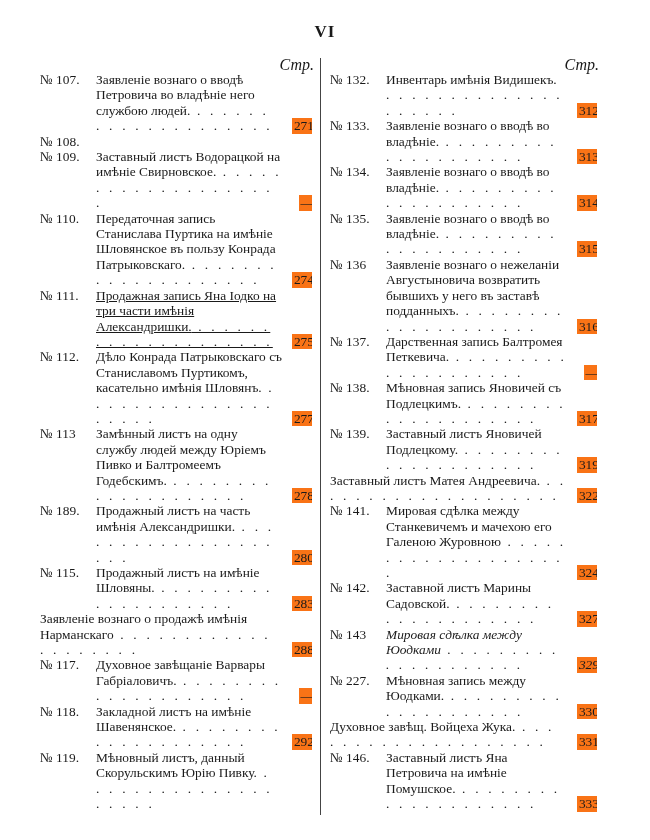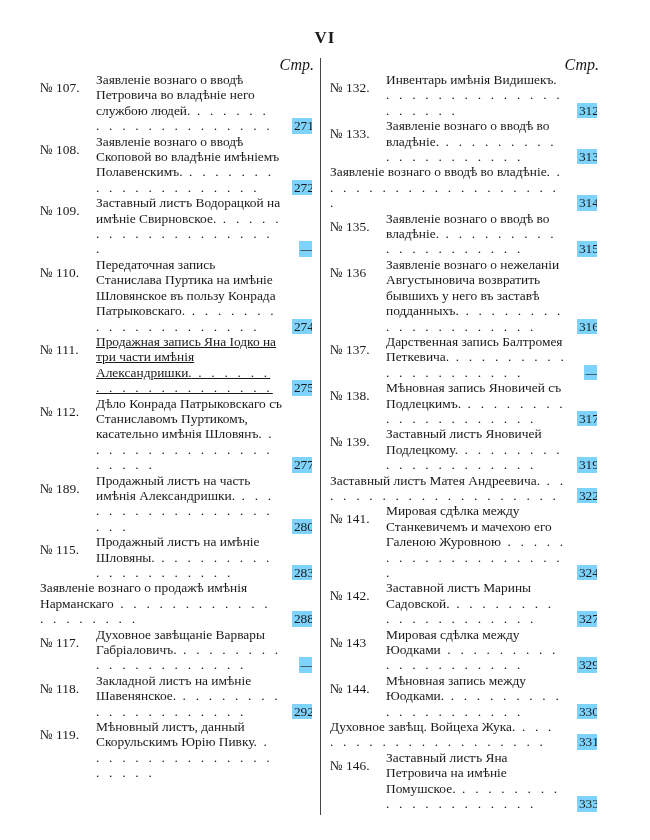--- a/index.html
+++ b/index.html
@@ -1,51 +1,47 @@
 <!DOCTYPE html>
 <html><head>
 <meta charset="utf-8">
 <style>
   html, body { margin:0; padding:0; background:#ffffff; }
   body { width:650px; height:840px; position:relative; overflow:hidden; font-family:"Liberation Serif","DejaVu Serif",serif; color:#1a1a1a; }
-  .page-num { position:absolute; top:28px; left:0; width:650px; text-align:center; font-size:17px; font-weight:bold; letter-spacing:1px; }
+  .page-num { position:absolute; top:22px; left:0; width:650px; text-align:center; font-size:17px; font-weight:bold; letter-spacing:1px; }
   .col { position:absolute; top:58px; }
   .col.left { left:40px; width:270px; }
   .col.right { left:330px; width:265px; }
   .divider { position:absolute; left:320px; top:58px; width:1px; height:757px; background:#444; }
   .str { text-align:right; font-style:italic; font-size:16px; height:14px; line-height:14px; margin-right:-4px; }
   .entry { display:flex; font-size:13.4px; line-height:15.4px; }
-  .no { width:56px; flex:none; white-space:nowrap;margin-top:8px; }
+  .no { width:56px; flex:none; white-space:nowrap; }
   .body { flex:1; position:relative; }
   .text { display:inline; }
   .lead { display:inline; letter-spacing:3.2px; }
-  .pg { position:absolute; right:-2px; bottom:0; background:#7dd3fc; padding-left:2px;text-align:center; }
+  .pg { position:absolute; right:-2px; bottom:0; background:#f97316; padding-left:2px;text-align:center; }
   .right .no { width:56px; }
 </style>
 </head>
 <body>
 
 <div class="page-num">VI</div>
 
 <div class="col left">
   <div class="str">Стр.</div>
   <div id="left-entries">
       <div class="entry">
     <span class="no">№ 107.</span>
     <span class="body" style="overflow: hidden; padding-right: 30px; margin-right: -2px;">
       <span class="text">Заявленіе вознаго о вводѣ Петровича во владѣніе него службою людей.</span><span class="lead"> . . . . . . . . . . . . . . . . . . . .</span>
       <span class="pg">271</span>
     </span>
   </div>
       <div class="entry">
     <span class="no">№ 108.</span>
-    <span class="body" style="overflow: hidden; padding-right: 30px; margin-right: -2px;">
-      <span class="text">Заявленіе вознаго о вводѣ Скоповой во владѣніе имѣніемъ Полавенскимъ.</span><span class="lead"> . . . . . . . . . . . . . . . . . . . .</span>
-      <span class="pg">272</span>
-    </span>
   </div>
       <div class="entry">
     <span class="no">№ 109.</span>
     <span class="body" style="overflow: hidden; padding-right: 30px; margin-right: -2px;">
       <span class="text">Заставный листъ Водорацкой на имѣніе Свирновское.</span><span class="lead"> . . . . . . . . . . . . . . . . . . . .</span>
       <span class="pg">—</span>
     </span>
   </div>
       <div class="entry">
     <span class="no">№ 110.</span>
@@ -62,20 +58,27 @@
     </span>
   </div>
       <div class="entry">
     <span class="no">№ 112.</span>
     <span class="body" style="overflow: hidden; padding-right: 30px; margin-right: -2px;">
       <span class="text">Дѣло Конрада Патрыковскаго съ Станиславомъ Пуртикомъ, касательно имѣнія Шловянъ.</span><span class="lead"> . . . . . . . . . . . . . . . . . . . .</span>
       <span class="pg">277</span>
     </span>
   </div>
       <div class="entry">
+    <span class="no">№ 113</span>
+    <span class="body" style="overflow: hidden; padding-right: 30px; margin-right: -2px;">
+      <span class="text">Замѣнный листъ на одну службу людей между Юріемъ Пивко и Балтромеемъ Годебскимъ.</span><span class="lead"> . . . . . . . . . . . . . . . . . . . .</span>
+      <span class="pg">278</span>
+    </span>
+  </div>
+      <div class="entry">
     <span class="no">№ 189.</span>
     <span class="body" style="overflow: hidden; padding-right: 30px; margin-right: -2px;">
       <span class="text">Продажный листъ на часть имѣнія Александришки.</span><span class="lead"> . . . . . . . . . . . . . . . . . . . .</span>
       <span class="pg">280</span>
     </span>
   </div>
       <div class="entry">
     <span class="no">№ 115.</span>
     <span class="body" style="overflow: hidden; padding-right: 30px; margin-right: -2px;">
       <span class="text">Продажный листъ на имѣніе Шловяны.</span><span class="lead"> . . . . . . . . . . . . . . . . . . . .</span>
@@ -125,20 +128,21 @@
     </span>
   </div>
       <div class="entry">
     <span class="no">№ 133.</span>
     <span class="body" style="overflow: hidden; padding-right: 30px; margin-right: -2px;">
       <span class="text">Заявленіе вознаго о вводѣ во владѣніе.</span><span class="lead"> . . . . . . . . . . . . . . . . . . . .</span>
       <span class="pg">313</span>
     </span>
   </div>
       <div class="entry">
+    <span class="no">№ 134.</span>
     <span class="body" style="overflow: hidden; padding-right: 30px; margin-right: -2px;">
       <span class="text">Заявленіе вознаго о вводѣ во владѣніе.</span><span class="lead"> . . . . . . . . . . . . . . . . . . . .</span>
       <span class="pg">314</span>
     </span>
   </div>
       <div class="entry">
     <span class="no">№ 135.</span>
     <span class="body" style="overflow: hidden; padding-right: 30px; margin-right: -2px;">
       <span class="text">Заявленіе вознаго о вводѣ во владѣніе.</span><span class="lead"> . . . . . . . . . . . . . . . . . . . .</span>
       <span class="pg">315</span>
@@ -187,27 +191,27 @@
   </div>
       <div class="entry">
     <span class="no">№ 142.</span>
     <span class="body" style="overflow: hidden; padding-right: 30px; margin-right: -2px;">
       <span class="text">Заставной листъ Марины Садовской.</span><span class="lead"> . . . . . . . . . . . . . . . . . . . .</span>
       <span class="pg">327</span>
     </span>
   </div>
       <div class="entry">
     <span class="no">№ 143</span>
-    <span class="body" style="overflow: hidden; padding-right: 30px; margin-right: -2px;">
+    <span class="body" style="overflow: hidden; padding-right: 30px; margin-right: -2px; font-style: italic;">
       <span class="text">Мировая сдѣлка между Юодками</span><span class="lead"> . . . . . . . . . . . . . . . . . . . .</span>
       <span class="pg">329</span>
     </span>
   </div>
       <div class="entry">
-    <span class="no">№ 144.</span>
+    <span class="no">№ 227.</span>
     <span class="body" style="overflow: hidden; padding-right: 30px; margin-right: -2px;">
       <span class="text">Мѣновная запись между Юодками.</span><span class="lead"> . . . . . . . . . . . . . . . . . . . .</span>
       <span class="pg">330</span>
     </span>
   </div>
       <div class="entry">
     <span class="body" style="overflow: hidden; padding-right: 30px; margin-right: -2px;">
       <span class="text">Духовное завѣщ. Войцеха Жука.</span><span class="lead"> . . . . . . . . . . . . . . . . . . . .</span>
       <span class="pg">331</span>
     </span>

